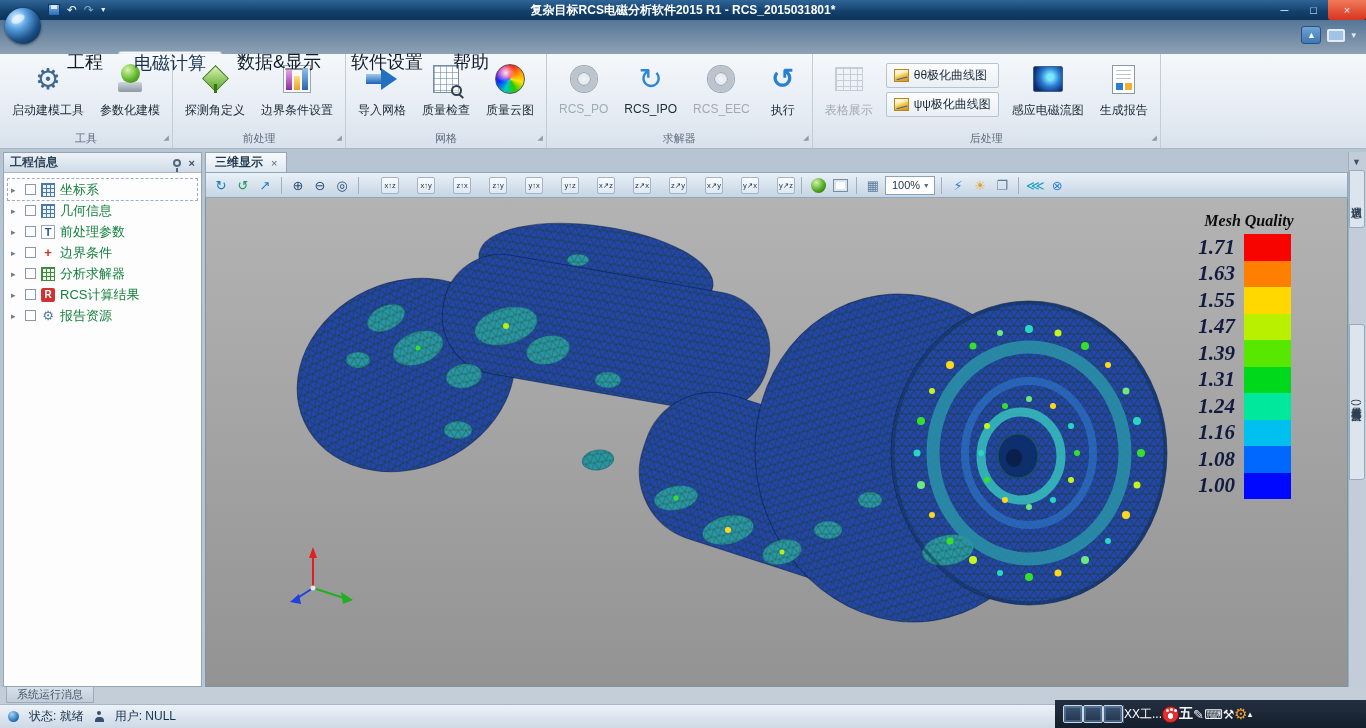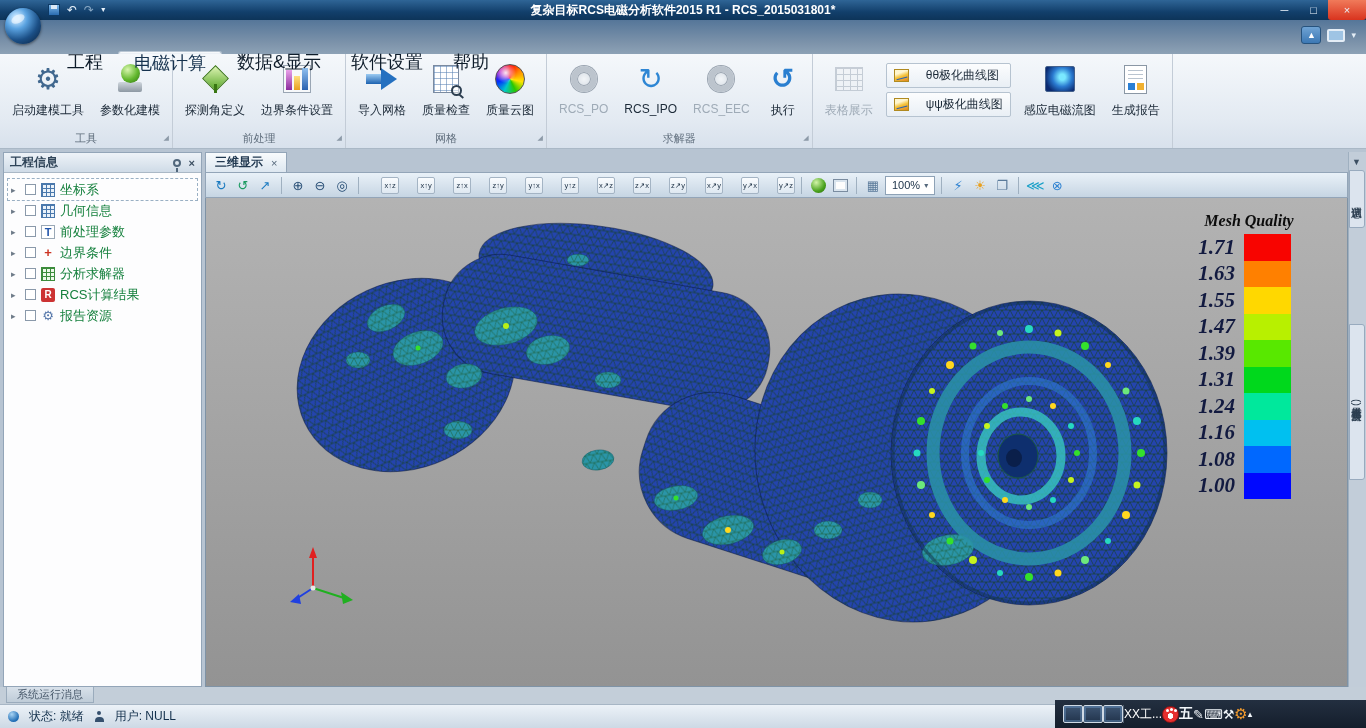--- a/index.html
+++ b/index.html
@@ -88,21 +88,21 @@
 
   .ring-gray { width:26px; height:26px; border-radius:50%; border:6px solid #bcc4cd;
     background:radial-gradient(#f2f5f8,#d6dde4); box-shadow:inset 0 0 0 1px #9aa4b0, 0 0 0 1px #9aa4b0; }
   .clock-blue { font-size:29px; color:#2e86d4; line-height:32px; font-family:"DejaVu Sans",sans-serif; }
   .exec-ic { font-size:28px; font-weight:bold; color:#2a7fd0; line-height:32px; font-family:"DejaVu Sans",sans-serif; }
 
   .table-ic { width:28px; height:24px; border:1px solid #aab4c0; background:#f0f3f6; opacity:.6;
     background-image:linear-gradient(#aab4c0 1px,transparent 1px),linear-gradient(90deg,#aab4c0 1px,transparent 1px);
     background-size:7px 6px; }
   .stackcol { display:flex; flex-direction:column; justify-content:center; gap:4px; padding:6px 4px 0 4px; }
-  .small-btn { display:flex; align-items:center; gap:17px; padding:3px 7px; border:1px solid #b6c3d0;
+  .small-btn { display:flex; align-items:center; gap:5px; padding:3px 7px; border:1px solid #b6c3d0;
     background:linear-gradient(#fcfdfe,#e9eff5); border-radius:2px; font-size:12px; white-space:nowrap; }
   .mini-chart { width:15px; height:13px; border:1px solid #b08a20; flex:none;
     background:linear-gradient(160deg,#fff6cf 30%,#f5c33c 55%,#e08820); position:relative; }
   .mini-chart:after { content:""; position:absolute; left:1px; bottom:2px; width:11px; height:4px;
     border-bottom:1.5px solid #2a62b0; transform:rotate(-14deg); }
   .induct-ic { width:30px; height:26px; border:1px solid #44618c; border-radius:2px;
     background:radial-gradient(circle at 58% 42%, #7ae8ff 0 14%, #2a7ad0 45%, #0b2a70 80%); }
   .report-ic { position:relative; width:23px; height:29px; background:#fff; border:1px solid #8a97a5; }
   .report-ic:before { content:""; position:absolute; left:3px; top:4px; right:3px; height:12px;
     background:repeating-linear-gradient(#b9c4d0 0 1px, transparent 1px 4px); }
@@ -365,20 +365,21 @@
             </span>
           <span class="lab">感应电磁流图</span>
         </div>
         <div class="rbtn">
           <span class="ic32">
               <span class="report-ic"></span>
             </span>
           <span class="lab">生成报告</span>
         </div>
       </div>
+      <div class="rg-label"><span>后处理</span><span class="launcher">◢</span></div>
     </div>
   </div>
 
   <div class="frame"></div>
 
   <div class="left-panel">
     <div class="lp-head">
       <span>工程信息</span>
       <span class="lp-tools">
         <span class="pin-ic"></span>

